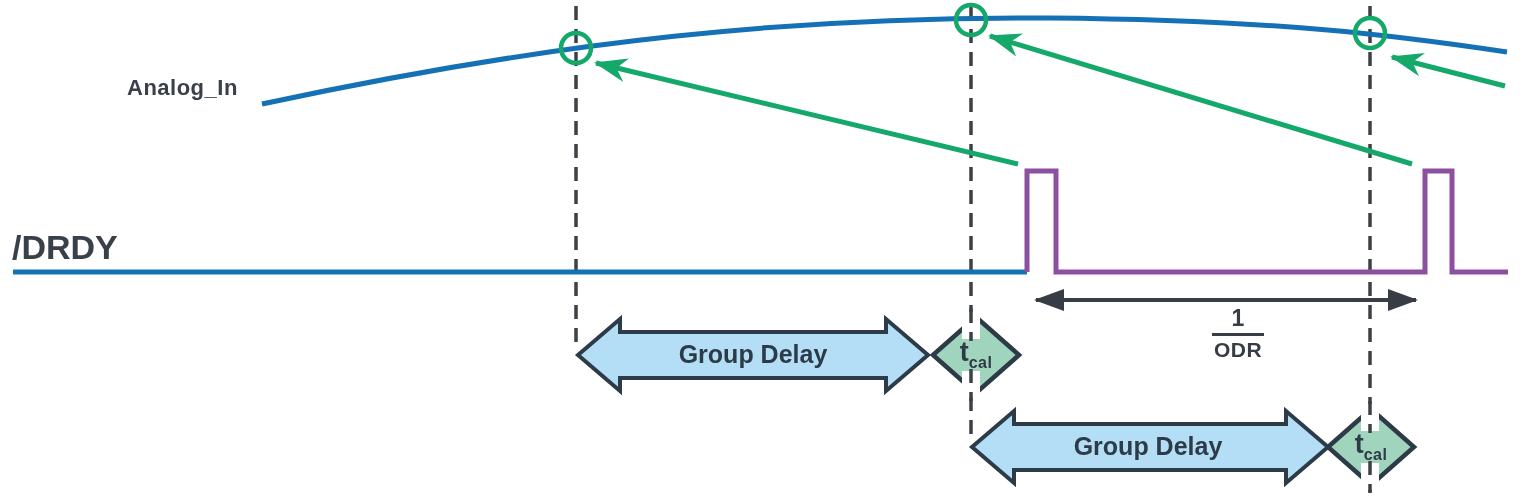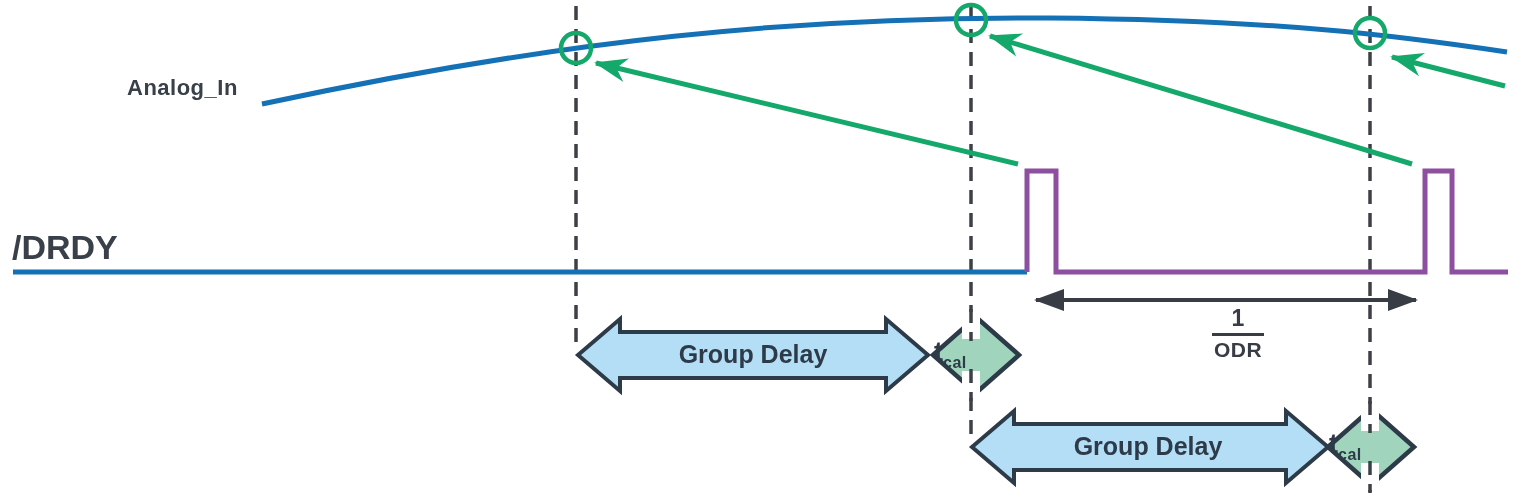--- a/index.html
+++ b/index.html
@@ -16,21 +16,21 @@
   .analog-label{left:127px;top:75px;font-size:22px;letter-spacing:0.5px;}
   .drdy-label{left:12px;top:228px;font-size:34px;}
   .gd-label{
     position:absolute;height:34px;width:350px;
     display:flex;align-items:center;justify-content:center;
     color:#2d3a48;font-weight:bold;font-size:25px;white-space:nowrap;
   }
   .gd1{left:578px;top:337px;}
   .gd2{left:973px;top:429px;}
   .tcal{
-    position:absolute;width:84px;text-align:left;
+    position:absolute;width:84px;text-align:center;
     color:#2d3a48;font-weight:bold;font-size:27px;line-height:27px;
   }
   .tcal .sub{font-size:16px;vertical-align:-7px;letter-spacing:0.5px;}
   .tcal1{left:934px;top:339px;}
   .tcal2{left:1329px;top:431px;}
   .fraction{position:absolute;left:1192px;top:306px;width:92px;text-align:center;color:#373c45;}
   .fraction .num{font-size:23px;font-weight:bold;line-height:25px;}
   .fraction .bar{width:52px;height:0;border-top:3px solid #373c45;margin:2px auto 1px auto;}
   .fraction .den{font-size:21px;font-weight:bold;line-height:25px;letter-spacing:0.5px;}
   .watermark{

